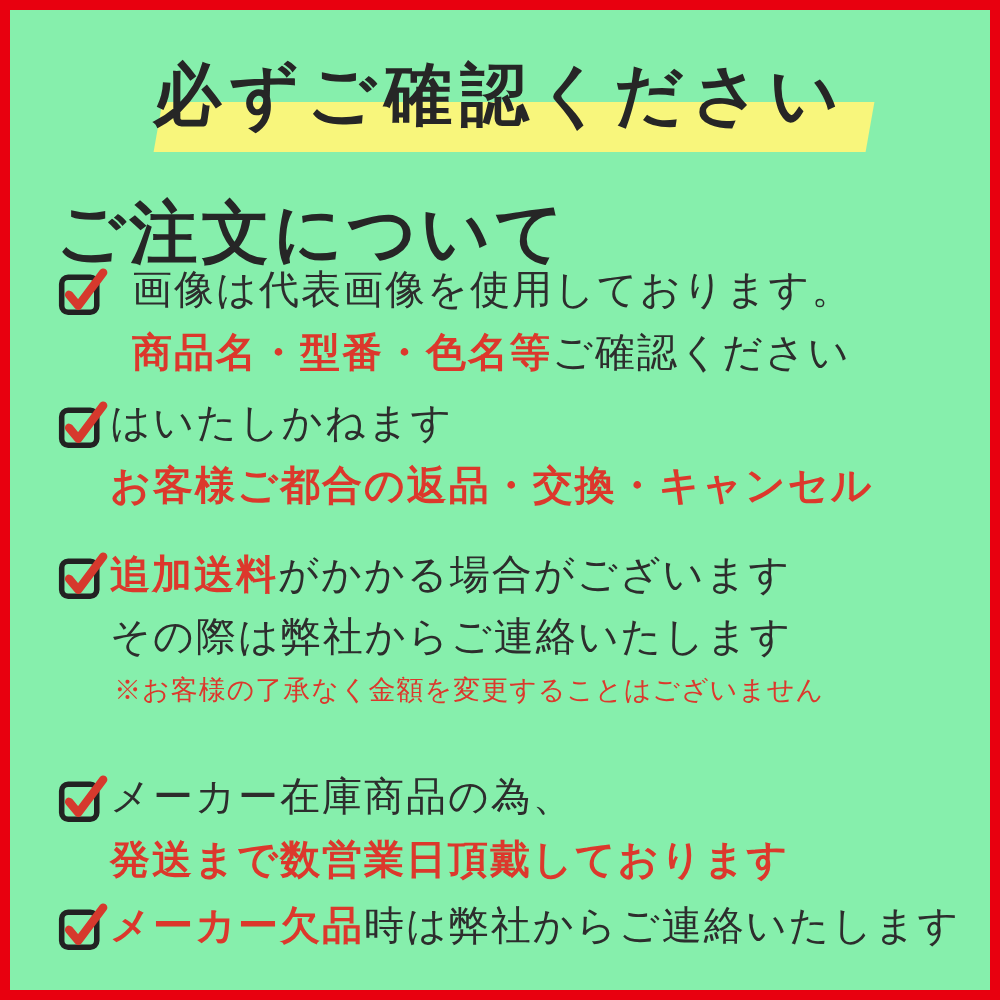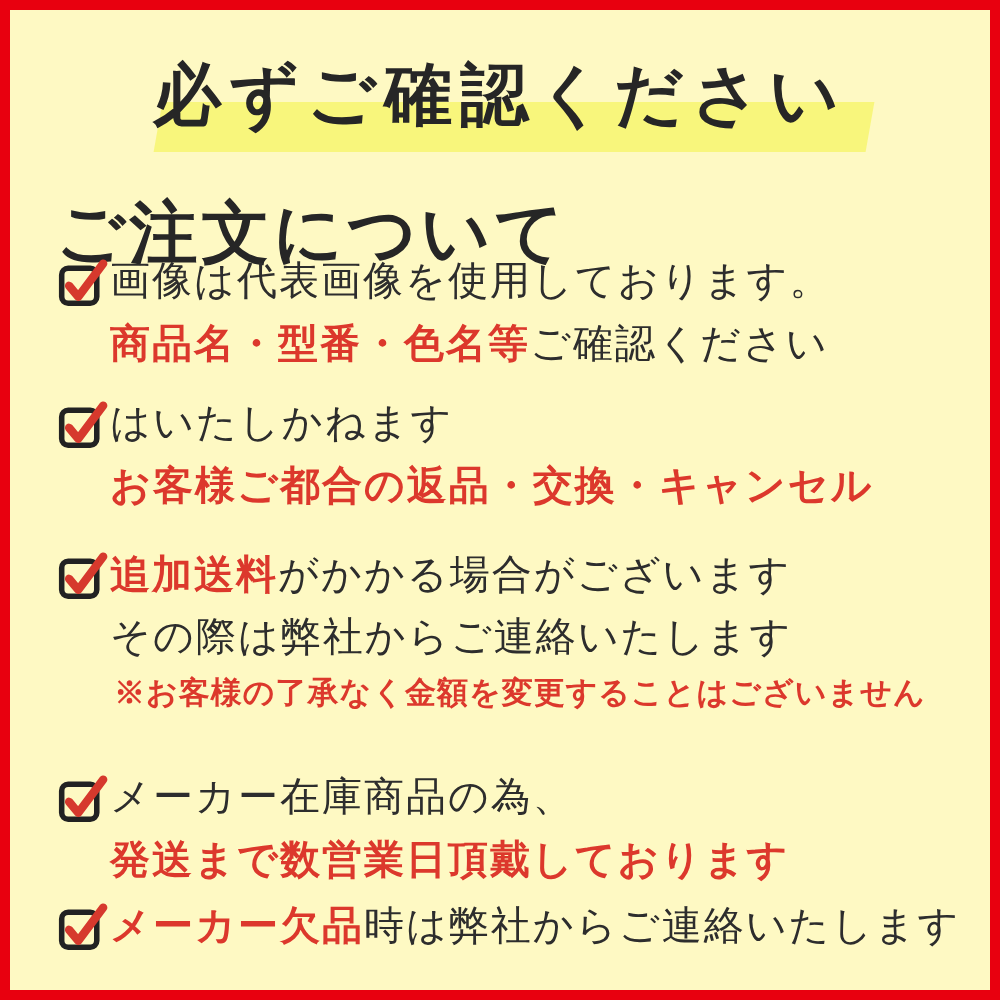--- a/index.html
+++ b/index.html
@@ -1,20 +1,20 @@
 <!DOCTYPE html>
 <html><head>
 <meta charset="utf-8">
 <style>
   html,body{margin:0;padding:0;background:#ffffff;}
   .canvas{
     position:relative;
     width:1000px;height:1000px;
     box-sizing:border-box;
-    background:#fef9c3;
+    background:#86efac;
     border:10px solid #e8000f;
     overflow:hidden;
     font-family:"DejaVu Serif","Liberation Serif",serif;
     color:#2d2d2d;
   }
   .title-highlight{
     position:absolute;
     left:148px;top:92px;
     width:712px;height:50px;
     background:#f8f67c;
@@ -42,21 +42,21 @@
     white-space:nowrap;
   }
   .heading-order{top:178px;}
   .heading-stock{top:674px;}
   .item{
     position:absolute;
     left:48px;
     display:flex;
     align-items:flex-start;
   }
-  .item-1{top:246px;}
+  .item-1{top:255px;gap:22px;}
   .item-2{top:388px;}
   .item-3{top:539px;}
   .item-4{top:762px;}
   .item-5{top:890px;}
   .check-icon{
     flex:0 0 auto;
     width:48px;height:54px;
     margin-right:4px;
     margin-top:0;
     overflow:visible;
@@ -65,24 +65,24 @@
     font-size:40px;
     line-height:1.24;
     letter-spacing:2px;
     color:#2d2d2d;
     white-space:nowrap;
   }
   .item-text .line{display:block;}
   .red{color:#dc382c;font-weight:700;}
   .note{
     display:block;
-    font-size:31px;
+    font-size:27px;
     letter-spacing:1px;
     color:#dc382c;
-    font-weight:700;
+    font-weight:400;
     margin-top:12px;
     margin-left:4px;
   }
   .line + .line{margin-top:12px;}
 </style>
 </head>
 <body>
 
 <div class="canvas">
 

